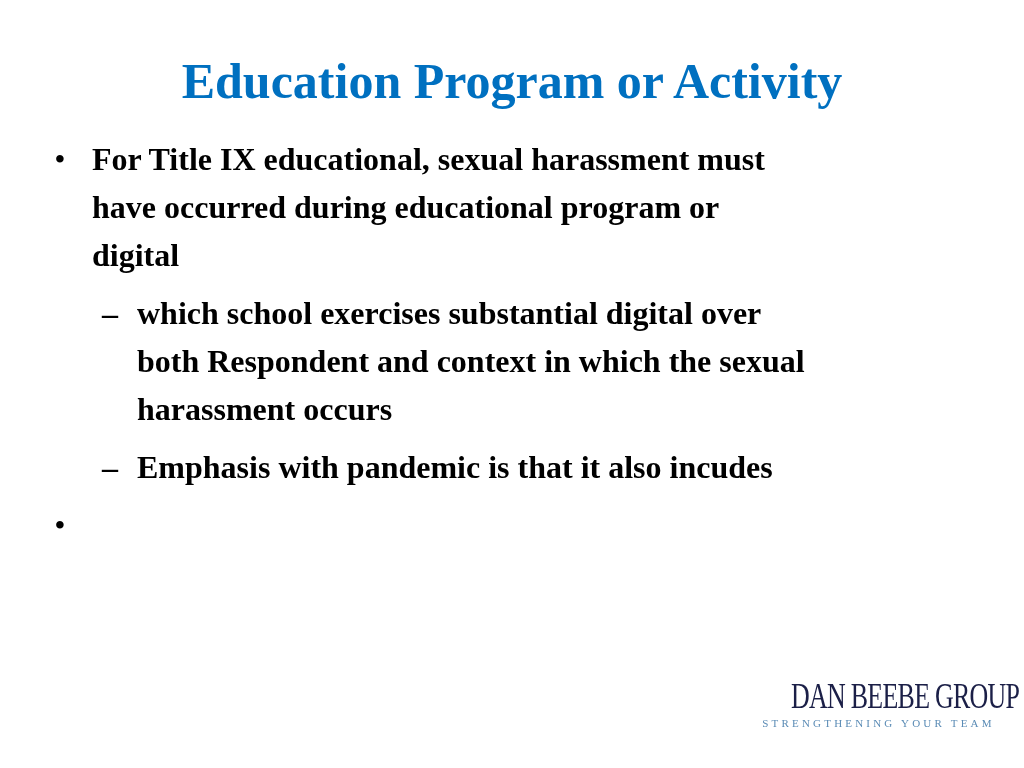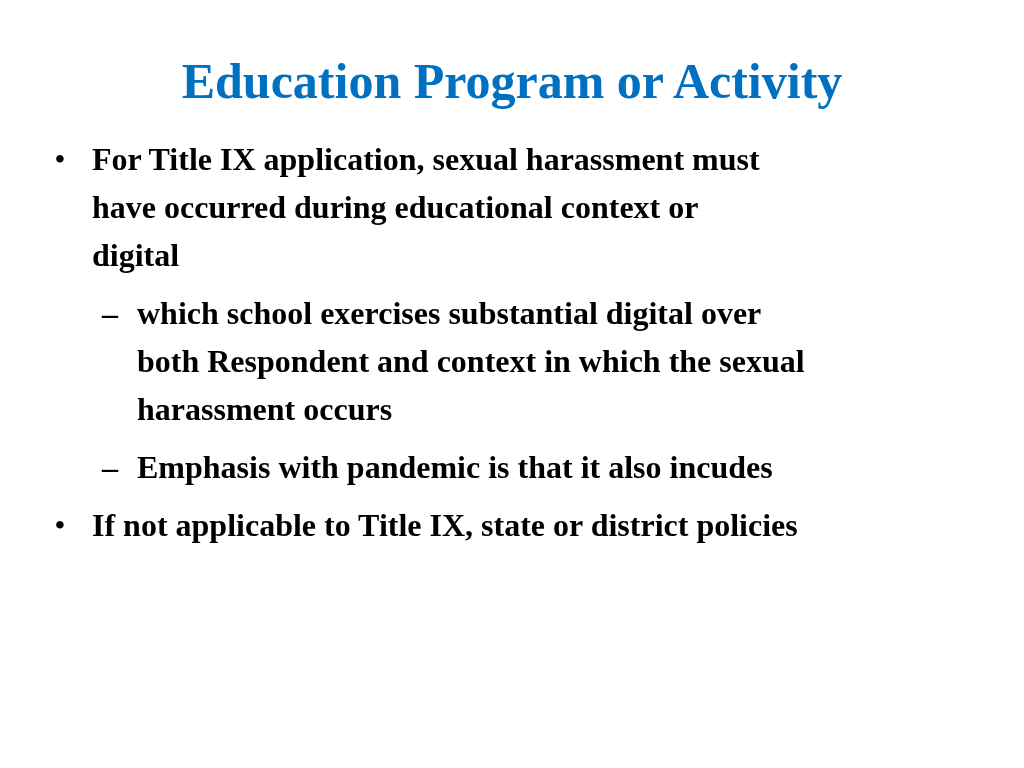--- a/index.html
+++ b/index.html
@@ -99,37 +99,40 @@
 </head>
 <body>
 
 <div class="slide">
   <h1 class="title">Education Program or Activity</h1>
 
   <div class="content">
 
     <div class="lvl1">
       <span class="bullet">•</span>
-      <span class="line">For Title IX application, sexual harassment must</span>
-      <span class="line">have occurred during educational context or</span>
+      <span class="line">For Title IX educational, sexual harassment must</span>
+      <span class="line">have occurred during educational program or</span>
       <span class="line">digital</span>
     </div>
 
     <div class="lvl2 gap1">
       <span class="dash">–</span>
       <span class="line">which school exercises substantial digital over</span>
       <span class="line">both Respondent and context in which the sexual</span>
       <span class="line">harassment occurs</span>
     </div>
 
     <div class="lvl2 gap2">
       <span class="dash">–</span>
       <span class="line">Emphasis with pandemic is that it also incudes</span>
     </div>
 
     <div class="lvl1 gap2">
       <span class="bullet">•</span>
-      <span class="line">If not applicable to Title IX, state or district policies</span>
     </div>
 
   </div>
 
+  <div class="logo">
+    <span class="logo-main">DAN BEEBE GROUP</span>
+    <span class="logo-tag">STRENGTHENING YOUR TEAM</span>
+  </div>
 </div>
 
 </body></html>

